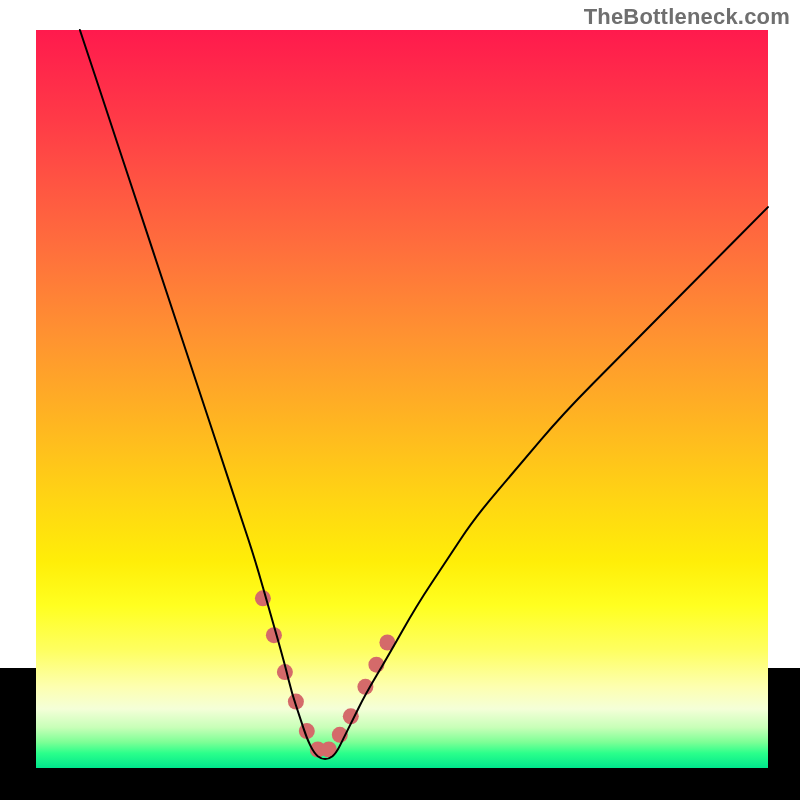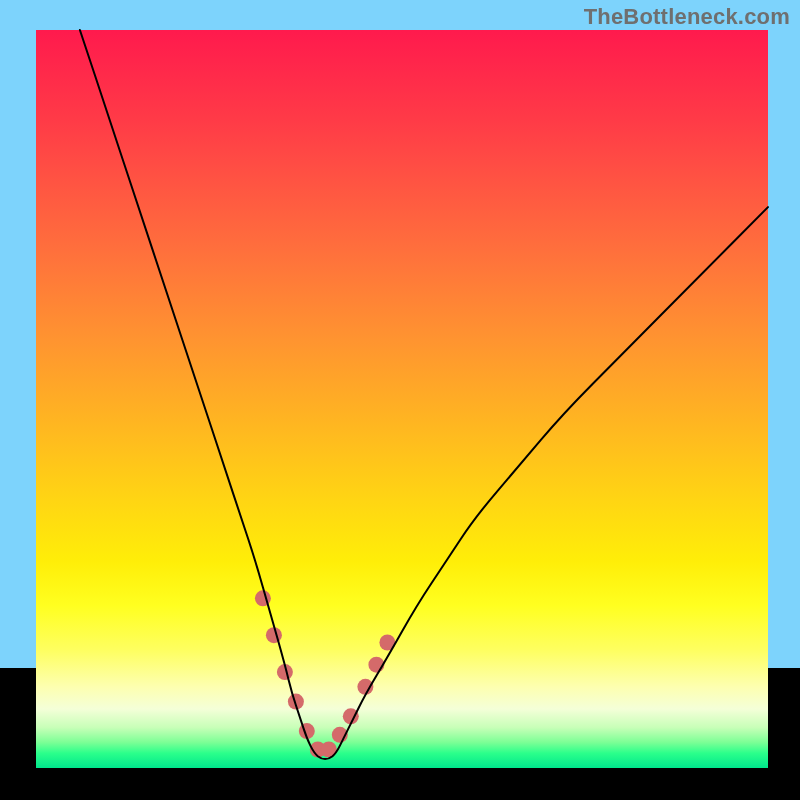--- a/index.html
+++ b/index.html
@@ -8,21 +8,21 @@
     width: 800px;
     height: 800px;
     background: #000;
     overflow: hidden;
     font-family: Arial, Helvetica, sans-serif;
   }
   .frame {
     position: relative;
     width: 800px;
     height: 668px;
-    background: #7dd3fc;
+    background: #ffffff;
     text-align: center;
   }
   .watermark {
     position: absolute;
     top: 4px;
     right: 10px;
     color: #6f6f6f;
     font-size: 22px;
     font-weight: 600;
     letter-spacing: 0.2px;

